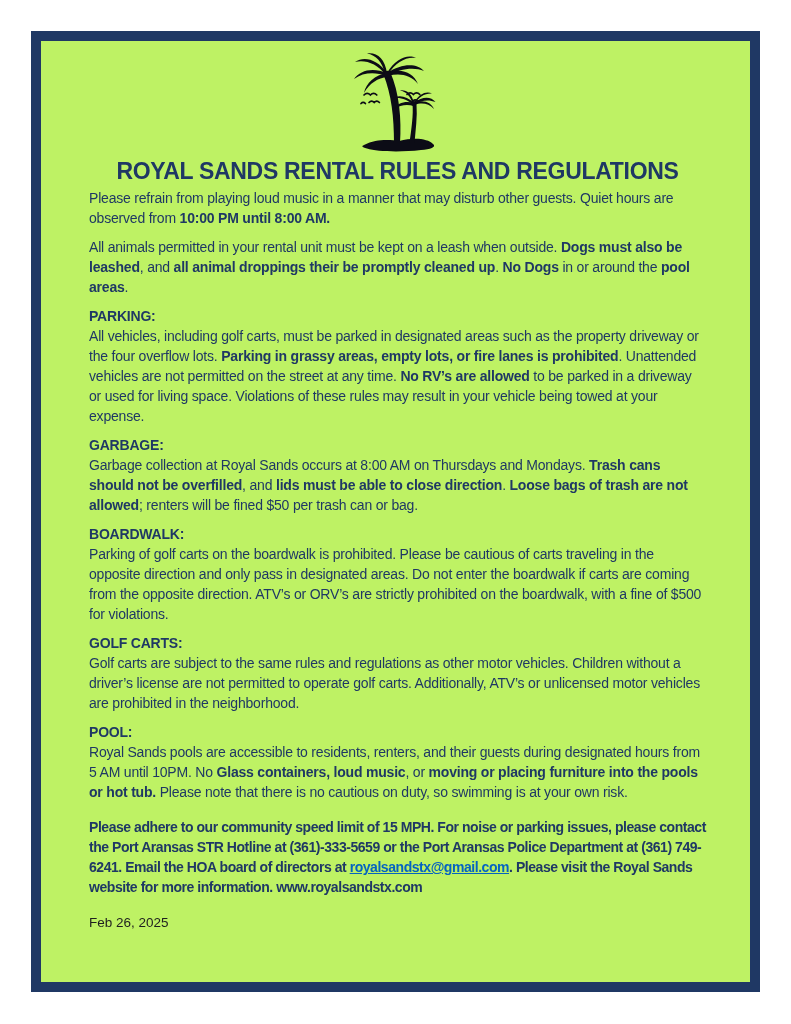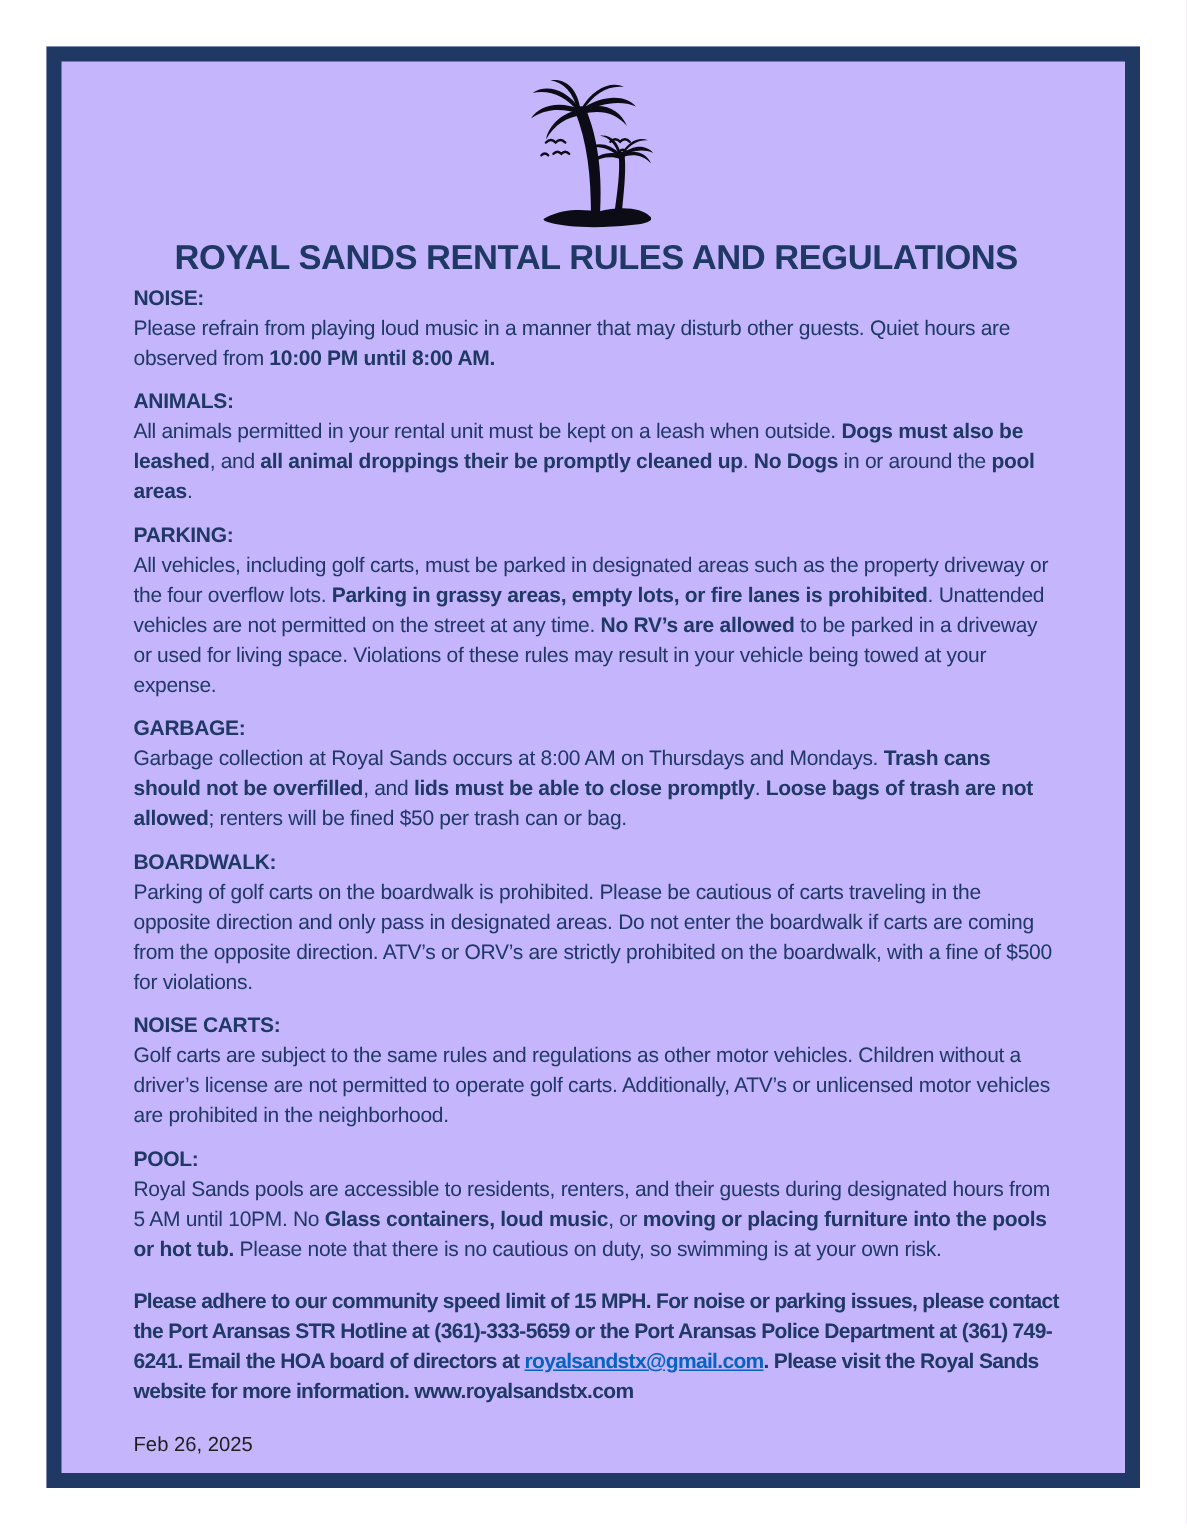--- a/index.html
+++ b/index.html
@@ -10,21 +10,21 @@
   }
   *{margin:0;padding:0;box-sizing:border-box;}
   html,body{background:#ffffff;}
   body{
     width:791px;height:1024px;position:relative;
     font-family:"Liberation Sans",sans-serif;
   }
   .page-frame{
     position:absolute;left:31px;top:31px;right:31px;bottom:32px;
     border:10px solid var(--border);
-    background:#c4b5fd;
+    background:#bef264;
   }
   .content{
     position:absolute;inset:0;
     padding:10px 44px 0 48px;
     color:var(--navy);
     font-size:14px;line-height:20px;letter-spacing:-0.2px;
   }
   .logo-wrap{text-align:center;margin-top:2px;}
   .logo-wrap svg{display:inline-block;}
   h1.doc-title{
@@ -99,41 +99,39 @@
           <path d="M58 41.5 q3.2 -3.4 6.4 0 q3.2 -3.4 6.4 0"></path>
           <path d="M64 48 q2.2 -2.4 4.4 0"></path>
         </g>
       </svg>
     </div>
 
     <h1 class="doc-title">ROYAL SANDS RENTAL RULES AND REGULATIONS</h1>
 
     <main>
         <section class="rule">
-          <h2>NOISE:</h2>
           <p><span>Please refrain from playing loud music in a manner that may disturb other guests. Quiet hours are observed from </span><span class="b">10:00 PM until 8:00 AM.</span></p>
         </section>
         <section class="rule">
-          <h2>ANIMALS:</h2>
           <p><span>All animals permitted in your rental unit must be kept on a leash when outside. </span><span class="b">Dogs must also be leashed</span><span>, and </span><span class="b">all animal droppings their be promptly cleaned up</span><span>. </span><span class="b">No Dogs</span><span> in or around the </span><span class="b">pool areas</span><span>.</span></p>
         </section>
         <section class="rule">
           <h2>PARKING:</h2>
           <p><span>All vehicles, including golf carts, must be parked in designated areas such as the property driveway or the four overflow lots. </span><span class="b">Parking in grassy areas, empty lots, or fire lanes is prohibited</span><span>. Unattended vehicles are not permitted on the street at any time. </span><span class="b">No RV’s are allowed</span><span> to be parked in a driveway or used for living space.  Violations of these rules may result in your vehicle being towed at your expense.</span></p>
         </section>
         <section class="rule">
           <h2>GARBAGE:</h2>
-          <p><span>Garbage collection at Royal Sands occurs at 8:00 AM on Thursdays and Mondays. </span><span class="b">Trash cans should not be overfilled</span><span>, and </span><span class="b">lids must be able to close promptly</span><span>. </span><span class="b">Loose bags of trash are not allowed</span><span>; renters will be fined $50 per trash can or bag.</span></p>
+          <p><span>Garbage collection at Royal Sands occurs at 8:00 AM on Thursdays and Mondays. </span><span class="b">Trash cans should not be overfilled</span><span>, and </span><span class="b">lids must be able to close direction</span><span>. </span><span class="b">Loose bags of trash are not allowed</span><span>; renters will be fined $50 per trash can or bag.</span></p>
         </section>
         <section class="rule">
           <h2>BOARDWALK:</h2>
           <p><span>Parking of golf carts on the boardwalk is prohibited. Please be cautious of carts traveling in the opposite direction and only pass in designated areas. Do not enter the boardwalk if carts are coming from the opposite direction. ATV’s or ORV’s are strictly prohibited on the boardwalk, with a fine of $500 for violations.</span></p>
         </section>
         <section class="rule">
-          <h2>NOISE CARTS:</h2>
+          <h2>GOLF CARTS:</h2>
           <p><span>Golf carts are subject to the same rules and regulations as other motor vehicles. Children without a driver’s license are not permitted to operate golf carts. Additionally, ATV’s or unlicensed motor vehicles are prohibited in the neighborhood.</span></p>
         </section>
         <section class="rule">
           <h2>POOL:</h2>
           <p><span>Royal Sands pools are accessible to residents, renters, and their guests during designated hours from 5 AM until 10PM. No </span><span class="b">Glass containers, loud music</span><span>, or </span><span class="b">moving or placing furniture into the pools or hot tub.</span><span> Please note that there is no cautious on duty, so swimming is at your own risk.</span></p>
         </section>
       </main>
 
     <p class="closing"><span class="b">Please adhere to our community speed limit of 15 MPH. For noise or parking issues, please contact the Port Aransas STR Hotline at (361)-333-5659 or the Port Aransas Police Department at (361) 749-6241. Email the HOA board of directors at </span><a href="#" class="link b">royalsandstx@gmail.com</a><span class="b">. Please visit the Royal Sands website for more information. www.royalsandstx.com</span></p>
 

